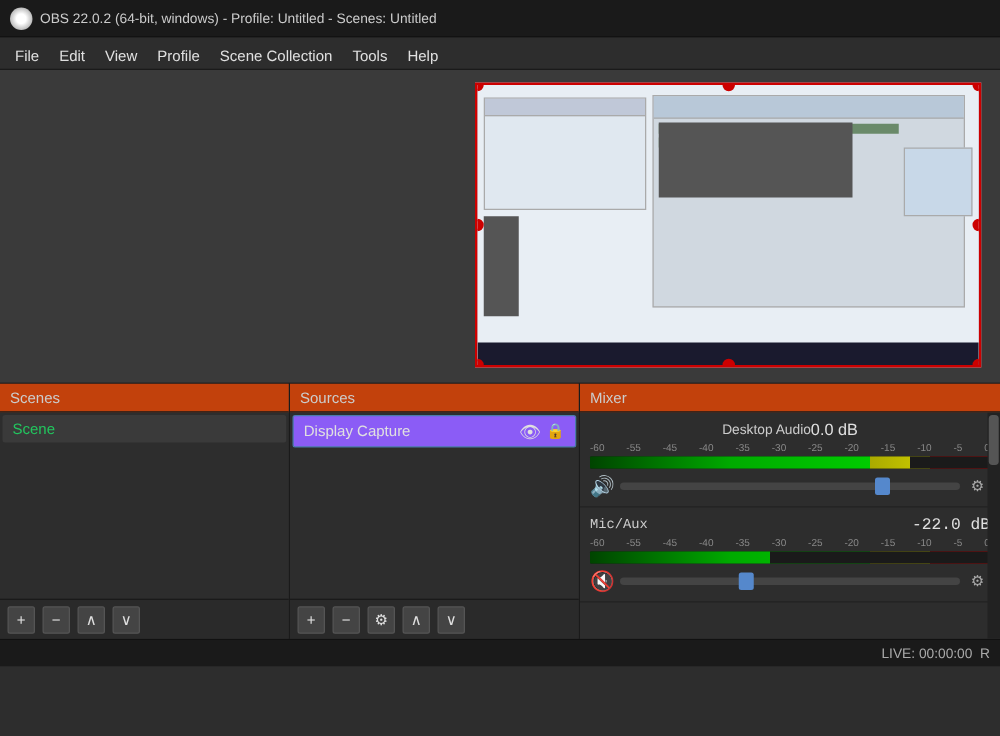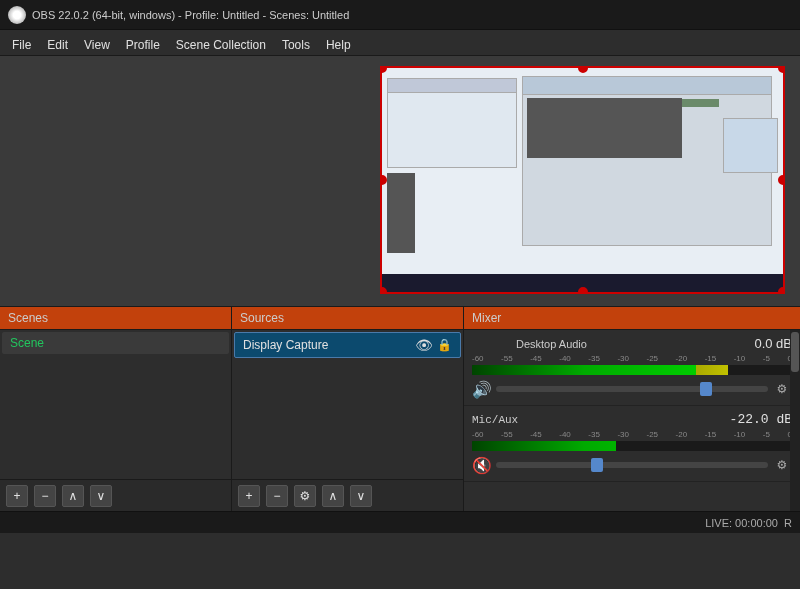--- a/index.html
+++ b/index.html
@@ -228,21 +228,21 @@
       color: #22c55e;
       margin: 2px;
       border-radius: 2px;
       font-size: 12px;
     }
 
     
     .source-item {
       margin: 2px;
       padding: 4px 8px;
-      background: #0c4a6e;
+      background: #8b5cf6;
       border: 1px solid #4a7aaa;
       border-radius: 2px;
       display: flex;
       align-items: center;
       justify-content: space-between;
     }
     .source-item .source-icons {
       display: flex;
       gap: 4px;
       align-items: center;
@@ -463,21 +463,21 @@
       <div class="toolbar-btn">∧</div>
       <div class="toolbar-btn">∨</div>
     </div>
   </div>
 
   <div class="panel" id="mixer-panel">
     <div class="panel-header">Mixer</div>
     <div class="panel-content" style="position: relative;">
 
       <div class="mixer-channel">
-        <div class="mixer-channel-header" style="display: flex; justify-content: space-between; align-items: center; margin-bottom: 3px; margin-left: 44px;">
+        <div class="mixer-channel-header" style="display: flex; justify-content: center; align-items: center; margin-bottom: 3px;">
           <span class="mixer-channel-name">Desktop Audio</span>
           <span class="mixer-channel-db">0.0 dB</span>
 
         </div>
         <div class="vu-meter-labels">
           <span>-60</span>
             <span>-55</span>
             <span>-45</span>
             <span>-40</span>
             <span>-35</span>

